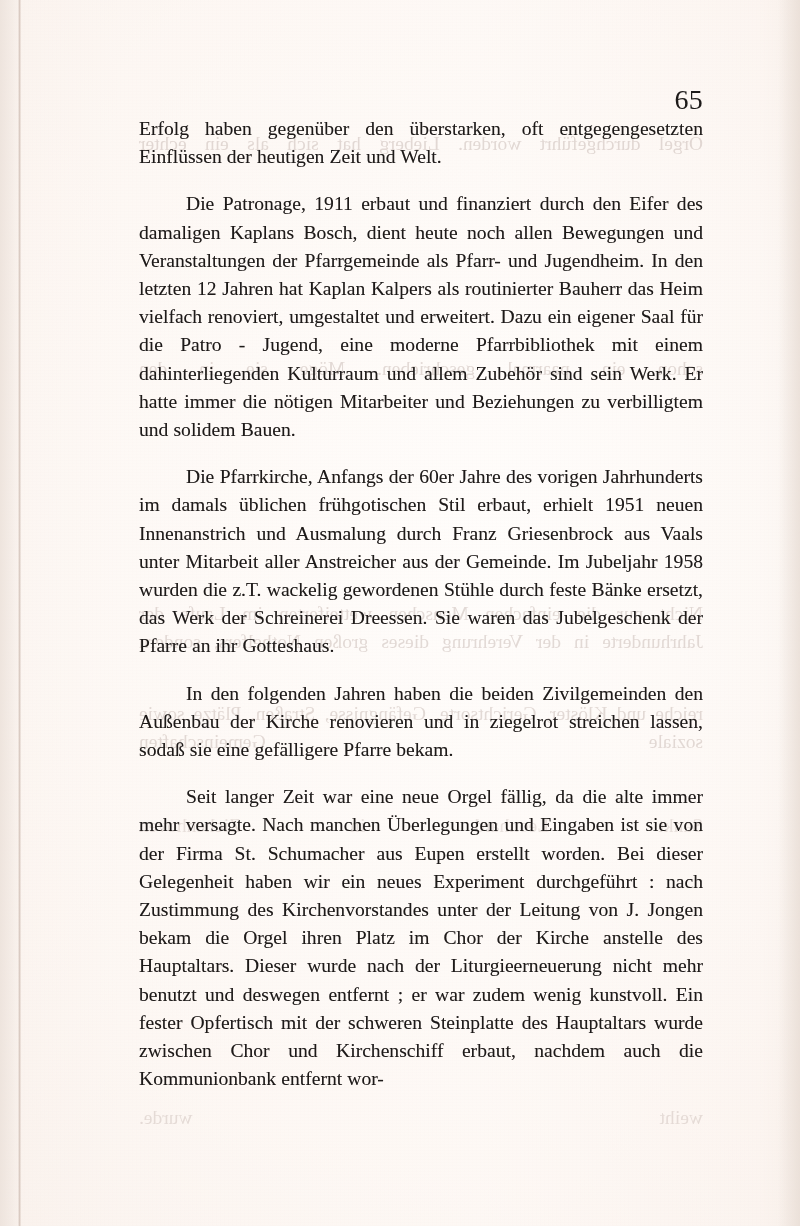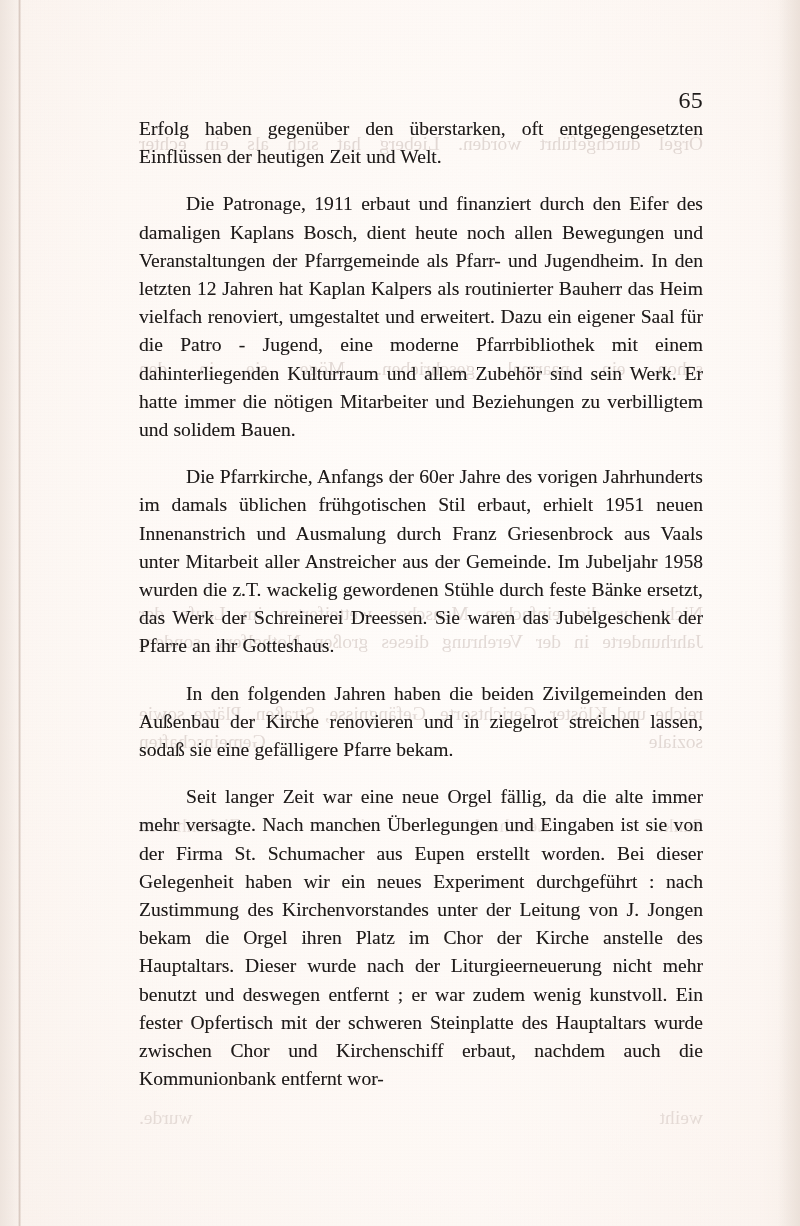--- a/index.html
+++ b/index.html
@@ -101,21 +101,21 @@
     top: 0;
     width: 564px;
   }
 
   .folio {
     position: absolute;
     top: 88px;
     right: 0;
     width: 564px;
     text-align: right;
-    font-size: 24px;
+    font-size: 28px;
     line-height: 24px;
     letter-spacing: 0.3px;
   }
 
   .body-text {
     position: absolute;
     top: 115px;
     left: 0;
     width: 564px;
   }

